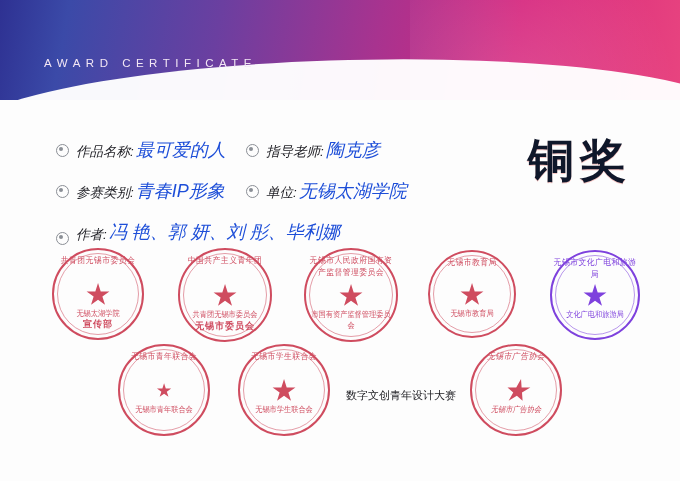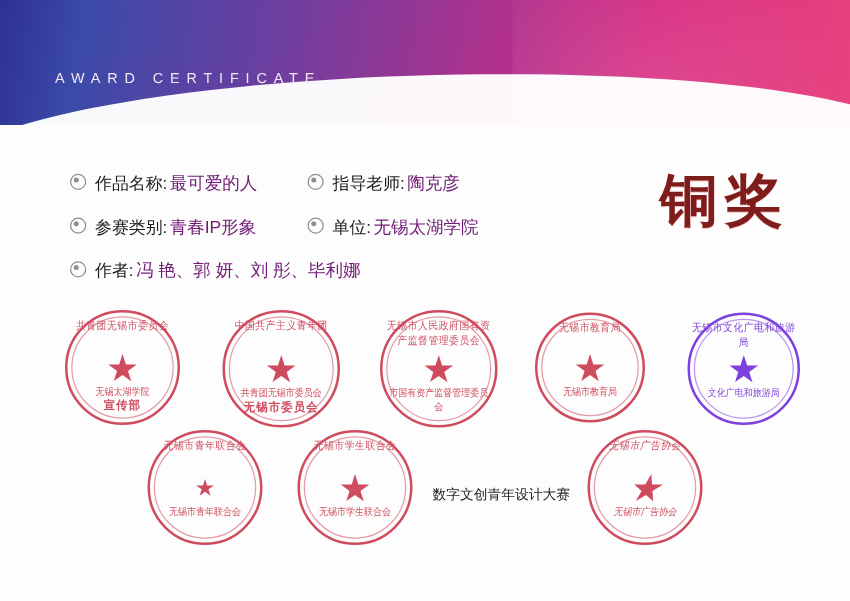--- a/index.html
+++ b/index.html
@@ -92,20 +92,21 @@
     top: 100px;
     width: 680px;
     height: 381px;
   }
 
   .info-block {
     position: absolute;
     left: 56px;
     top: 38px;
     width: 420px;
+    font-style: italic;
   }
   .info-row {
     display: flex;
     align-items: baseline;
     margin-bottom: 17px;
     white-space: nowrap;
   }
   .bullet {
     display: inline-block;
     width: 11px;
@@ -125,35 +126,35 @@
     width: 4px;
     height: 4px;
     border-radius: 50%;
     background: #8b8f96;
   }
   .info-label {
     font-size: 13.5px;
     color: #1c1c22;
   }
   .info-value {
-    font-size: 14px;
-    color: #701a75;
+    font-size: 18px;
+    color: #1d4ed8;
     margin-left: 2px;
   }
   .col-a { width: 190px; display: flex; align-items: baseline; }
   .col-b { display: flex; align-items: baseline; }
-  .row-single { display: flex; align-items: flex-start; }
+  .row-single { display: flex; align-items: flex-end; }
 
   .award-badge {
     position: absolute;
     right: 48px;
     top: 30px;
     font-size: 46px;
     font-weight: bold;
-    color: #7f1d1d;
+    color: #0f172a;
     letter-spacing: 6px;
     white-space: nowrap;
     text-shadow: 0 1px 0 rgba(226,35,26,0.25);
   }
 
   
   .stamps {
     position: absolute;
     left: 0;
     top: 140px;

